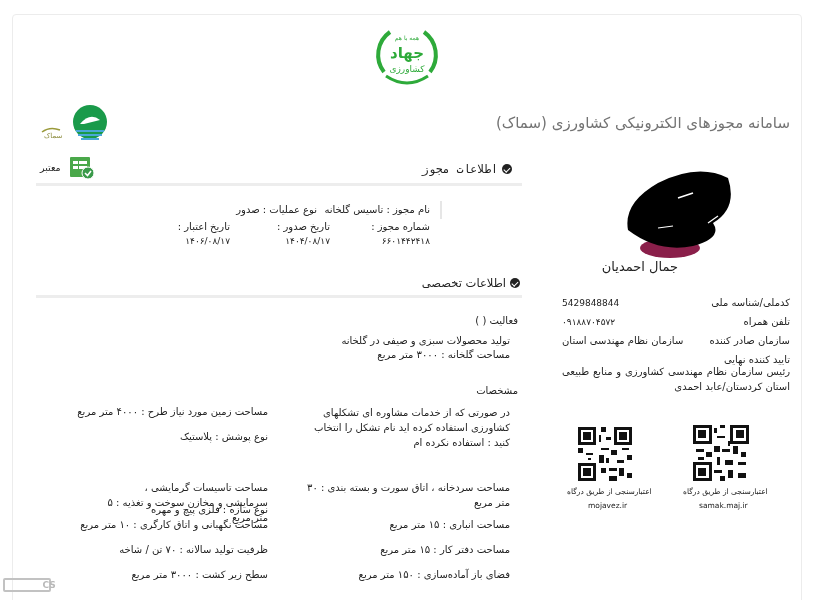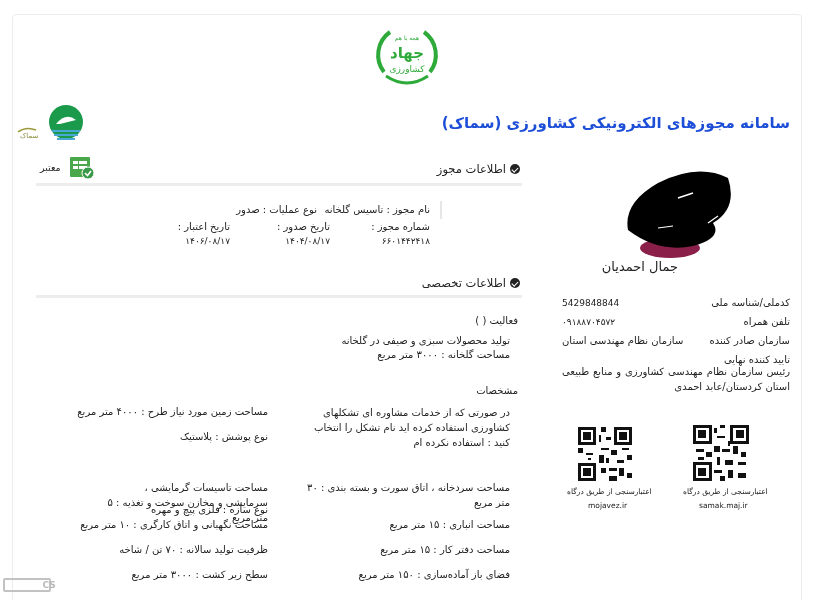--- a/index.html
+++ b/index.html
@@ -10,22 +10,22 @@
     color: #222;
   }
   .card {
     position: absolute; left: 12px; top: 14px; width: 790px; height: 600px;
     border: 1px solid #ececec; border-radius: 4px; background: #fff;
     box-sizing: border-box;
   }
   .abs { position: absolute; }
   .rtl { direction: rtl; text-align: right; }
   .title {
-    font-family: "DejaVu Sans", sans-serif; font-weight: bold;
-    font-size: 15px; color: #1d4ed8; white-space: nowrap;
+    font-family: "DejaVu Sans", sans-serif; font-weight: normal;
+    font-size: 15px; color: #737373; white-space: nowrap;
   }
   .sec-head { font-size: 11.5px; color: #222; white-space: nowrap; display: flex; align-items: center; gap: 4px; direction: rtl; }
   .check-circle {
     width: 10px; height: 10px; border-radius: 50%; background: #222; display: inline-block; position: relative;
   }
   .check-circle::after {
     content: ""; position: absolute; left: 3px; top: 1.5px; width: 2.5px; height: 5px;
     border: solid #fff; border-width: 0 1.4px 1.4px 0; transform: rotate(45deg);
   }
   .hr { position: absolute; height: 3px; background: #ededed; }
@@ -50,21 +50,21 @@
     <path d="M58 52 A28 28 0 0 0 52 12" stroke="#2eaa3a" stroke-width="4" fill="none"></path>
     <path d="M14 56 Q35 70 56 56" stroke="#2eaa3a" stroke-width="3" fill="none"></path>
     <text x="35" y="20" font-size="6" text-anchor="middle" fill="#2eaa3a" font-family="DejaVu Sans, sans-serif">همه با هم</text>
     <text x="35" y="38" font-size="15" font-weight="bold" text-anchor="middle" fill="#2eaa3a" font-family="DejaVu Sans, sans-serif">جهاد</text>
     <text x="35" y="52" font-size="9" text-anchor="middle" fill="#2eaa3a" font-family="DejaVu Sans, sans-serif">کشاورزی</text>
   </svg>
 </div>
 
 <div class="abs title rtl" style="right:24px;top:114px;">سامانه مجوزهای الکترونیکی کشاورزی (سماک)</div>
 
-<div class="abs" style="left:16px;top:102px;width:72px;height:44px;">
+<div class="abs" style="left:40px;top:102px;width:72px;height:44px;">
   <svg width="72" height="44" viewBox="0 0 72 44">
     <path d="M2 30 Q10 24 20 28" stroke="#9a9a3a" stroke-width="1.5" fill="none"></path>
     <text x="4" y="36" font-size="7" fill="#8a8a3a" font-family="DejaVu Sans, sans-serif">سماک</text>
     <circle cx="50" cy="20" r="17" fill="#1a9a4a"></circle>
     <path d="M40 22 Q50 10 60 18 L44 22 Z" fill="#fff"></path>
     <rect x="36" y="28" width="28" height="2" fill="#4aa8d8"></rect>
     <rect x="38" y="32" width="24" height="2" fill="#4aa8d8"></rect>
     <rect x="41" y="36" width="18" height="2" fill="#4aa8d8"></rect>
   </svg>
 </div>
@@ -75,21 +75,21 @@
     <rect x="1" y="1" width="20" height="20" fill="#4aa84a" rx="1"></rect>
     <rect x="4" y="5" width="5" height="3" fill="#fff"></rect>
     <rect x="10" y="5" width="8" height="3" fill="#fff"></rect>
     <rect x="4" y="10" width="5" height="3" fill="#fff"></rect>
     <rect x="10" y="10" width="8" height="3" fill="#fff"></rect>
     <circle cx="19" cy="17" r="6" fill="#3a9a4a" stroke="#fff" stroke-width="1"></circle>
     <path d="M16 17 L18.5 19.5 L22 15" stroke="#fff" stroke-width="1.6" fill="none"></path>
   </svg>
 </div>
 
-<div class="abs sec-head" style="right:294px;top:162px;">
+<div class="abs sec-head" style="right:302px;top:162px;font-family:Liberation Mono, monospace;">
   <span class="check-circle"></span>
   <span>اطلاعات مجوز</span>
 </div>
 <div class="hr" style="left:36px;width:486px;top:183px;"></div>
 
 <div class="vbar" style="left:440px;top:201px;height:18px;"></div>
 
 <div class="abs txt rtl" style="right:384px;top:203px;">نام مجوز : تاسیس گلخانه</div>
 <div class="abs txt rtl" style="right:497px;top:203px;">نوع عملیات : صدور</div>
 

